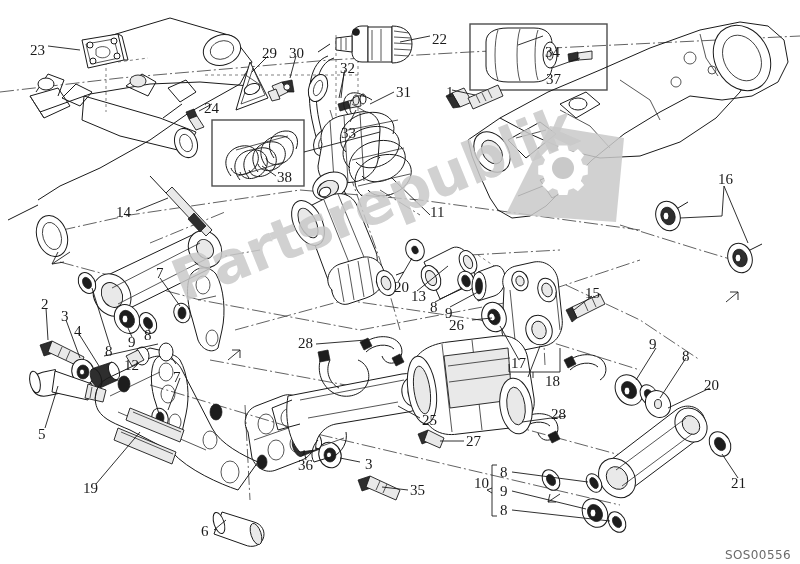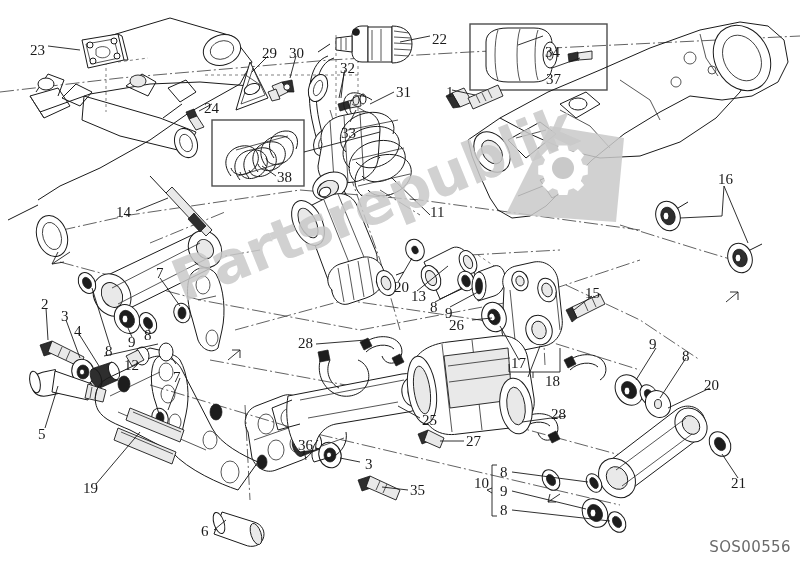--- a/index.html
+++ b/index.html
@@ -17,22 +17,22 @@
       white-space:nowrap;}
   #wm .wmgear{position:absolute;left:498px;top:118px;}
 
   
   #art{position:absolute;left:0;top:0;z-index:2;}
   #labels{position:absolute;left:0;top:0;z-index:9;width:668px;height:564px;}
 
   .lbl{position:absolute;font-family:"Liberation Serif", serif;
        font-size:15px;color:#1a1a1a;line-height:1;white-space:nowrap;}
 
-  #code{position:absolute;right:9px;bottom:8px;z-index:9;
-        font-family:"DejaVu Sans", sans-serif;font-size:15px;
+  #code{position:absolute;right:9px;bottom:2px;z-index:9;
+        font-family:"DejaVu Sans", sans-serif;font-size:12px;
         letter-spacing:.4px;color:#6a6a6a;}
 
   
   .ln{fill:none;stroke:#1a1a1a;stroke-width:1;}
   .thin{fill:none;stroke:#2b2b2b;stroke-width:.8;}
   .lead{fill:none;stroke:#1a1a1a;stroke-width:.9;}
   .dash{fill:none;stroke:#3a3a3a;stroke-width:.8;
         stroke-dasharray:14 3 2 3;}
   .dash2{fill:none;stroke:#4a4a4a;stroke-width:.7;stroke-dasharray:3 3;}
   .box{fill:none;stroke:#4d4d4d;stroke-width:1.4;}
@@ -708,21 +708,21 @@
     <span class="lbl" style="left:449px;top:318px">26</span>
     <span class="lbl" style="left:511px;top:356px">17</span>
     <span class="lbl" style="left:545px;top:374px">18</span>
     <span class="lbl" style="left:682px;top:349px">8</span>
     <span class="lbl" style="left:649px;top:337px">9</span>
     <span class="lbl" style="left:704px;top:378px">20</span>
     <span class="lbl" style="left:298px;top:336px">28</span>
     <span class="lbl" style="left:551px;top:407px">28</span>
     <span class="lbl" style="left:422px;top:413px">25</span>
     <span class="lbl" style="left:466px;top:434px">27</span>
-    <span class="lbl" style="left:298px;top:438px">36</span>
+    <span class="lbl" style="left:298px;top:458px">36</span>
     <span class="lbl" style="left:365px;top:457px">3</span>
     <span class="lbl" style="left:410px;top:483px">35</span>
     <span class="lbl" style="left:38px;top:427px">5</span>
     <span class="lbl" style="left:83px;top:481px">19</span>
     <span class="lbl" style="left:201px;top:524px">6</span>
     <span class="lbl" style="left:731px;top:476px">21</span>
     <span class="lbl" style="left:474px;top:476px">10</span>
     <span class="lbl" style="left:500px;top:465px">8</span>
     <span class="lbl" style="left:500px;top:484px">9</span>
     <span class="lbl" style="left:500px;top:503px">8</span>

